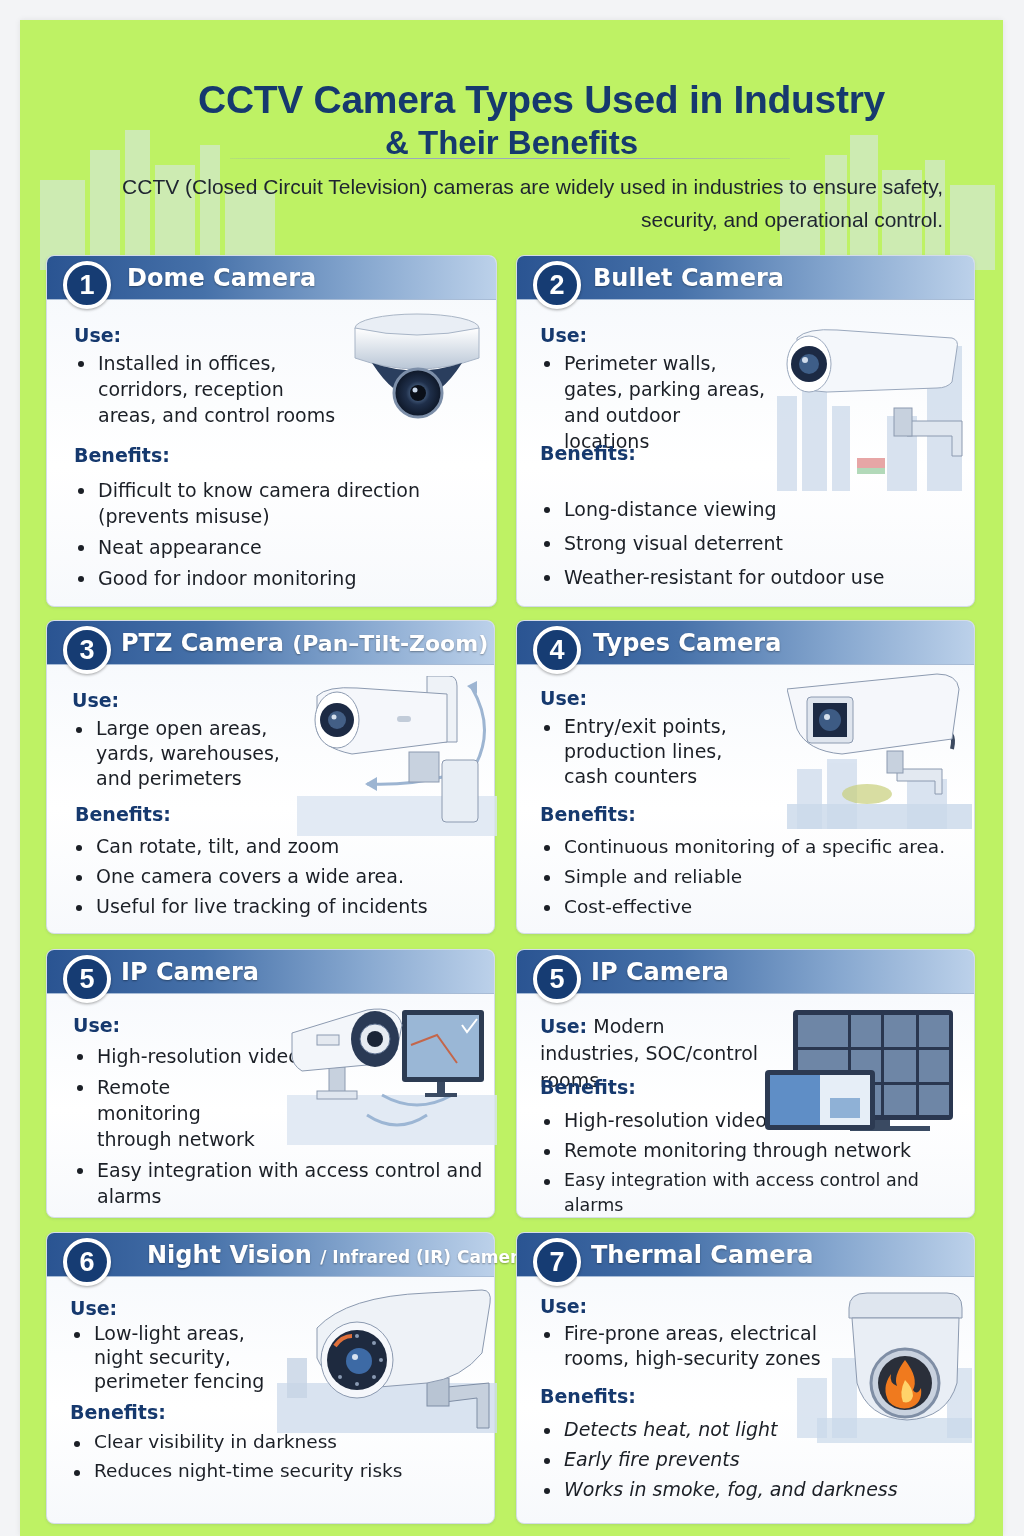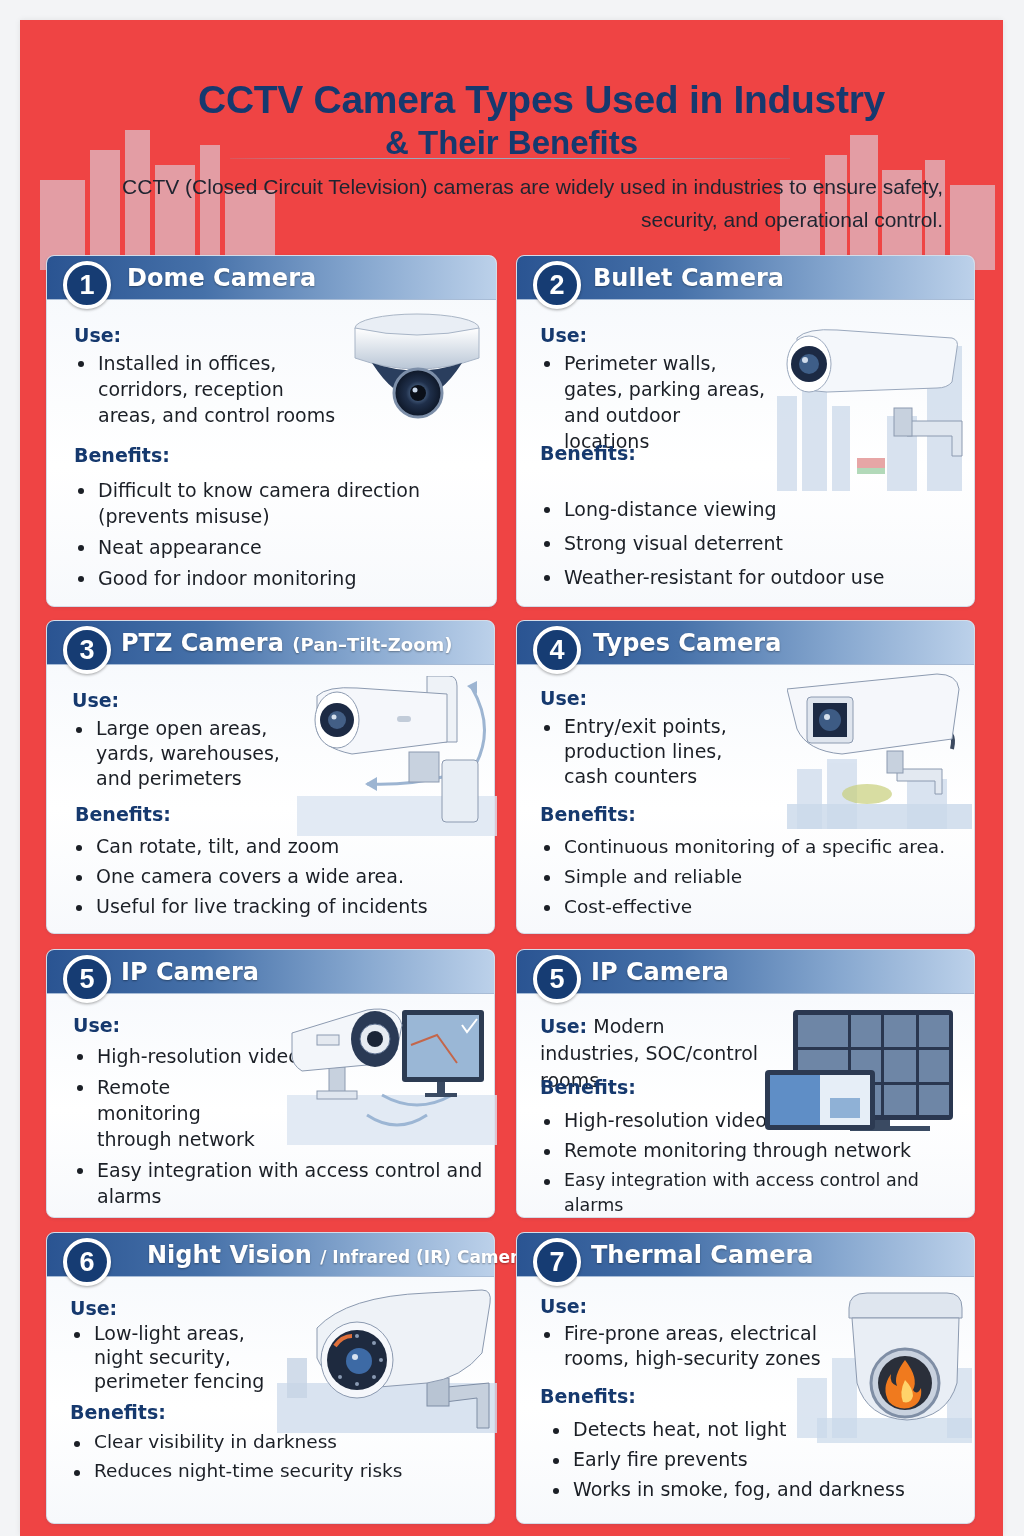--- a/index.html
+++ b/index.html
@@ -4,21 +4,21 @@
 <style>
   * { box-sizing: border-box; margin: 0; padding: 0; }
   html, body { width: 1024px; height: 1536px; overflow: hidden; }
   body {
     background: #f3f4f6;
     font-family: "DejaVu Sans", "Liberation Sans", sans-serif;
     position: relative;
   }
   .sheet {
     position: absolute; left: 20px; top: 20px; width: 983px; height: 1516px;
-    background: #ef4444;
+    background: #bef264;
     box-shadow: 0 0 6px rgba(0,0,0,0.08);
     overflow: hidden;
   }
   .skyline {
     position: absolute; left: 0; top: 100px; width: 983px; height: 150px;
     opacity: 0.55;
   }
   .title {
     position: absolute; left: 0; width: 983px; text-align: center;
     color: #16396e; font-weight: bold;
@@ -59,21 +59,21 @@
     font-family: "Liberation Sans", sans-serif;
     z-index: 2;
   }
   .card-title {
     position: absolute; left: 80px; top: 8px;
     color: #ffffff; font-weight: bold; font-size: 24px;
     text-shadow: 0 1px 2px rgba(0,0,0,0.35);
     white-space: nowrap;
     font-family: "DejaVu Sans", sans-serif;
   }
-  .card-title .sub { font-size: 18px; font-weight: bold; }
+  .card-title .sub { font-size: 22px; font-weight: bold; }
   .section-label {
     position: absolute; color: #16396e; font-weight: bold; font-size: 19px;
     font-family: "DejaVu Sans", sans-serif;
   }
   ul.items {
     position: absolute; list-style: none;
     font-size: 19px; line-height: 26px; color: #1b1f26;
     font-family: "DejaVu Sans", sans-serif;
   }
   ul.items li { position: relative; padding-left: 24px; margin-bottom: 5px; }
@@ -351,21 +351,21 @@
 
   <div class="card" style="left:496px; top:1212px; width:459px; height:292px;">
     <div class="card-head"></div>
     <div class="badge">7</div>
     <div class="card-title" style="left:74px;"><span>Thermal Camera</span></div>
     <div class="section-label" style="left:23px; top:62px;">Use:</div>
     <ul class="items" style="left:23px; top:88px; width:290px; line-height:25px;">
       <li>Fire-prone areas, electrical rooms, high-security zones</li>
     </ul>
     <div class="section-label" style="left:23px; top:152px;">Benefits:</div>
-    <ul class="items" style="left:32px; top:184px; width:420px; line-height:25px;">
+    <ul class="items" style="left:23px; top:184px; width:420px; line-height:25px;font-style:italic;">
       <li>Detects heat, not light</li>
       <li>Early fire prevents</li>
       <li>Works in smoke, fog, and darkness</li>
     </ul>
     <svg class="illus" style="left:280px; top:55px;" width="175" height="165" viewBox="0 0 175 165">
       <g fill="#d6e1ef" opacity="0.85">
         <rect x="0" y="90" width="30" height="60"></rect>
           <rect x="35" y="70" width="25" height="80"></rect>
           <rect x="150" y="80" width="25" height="70"></rect>
       </g>

